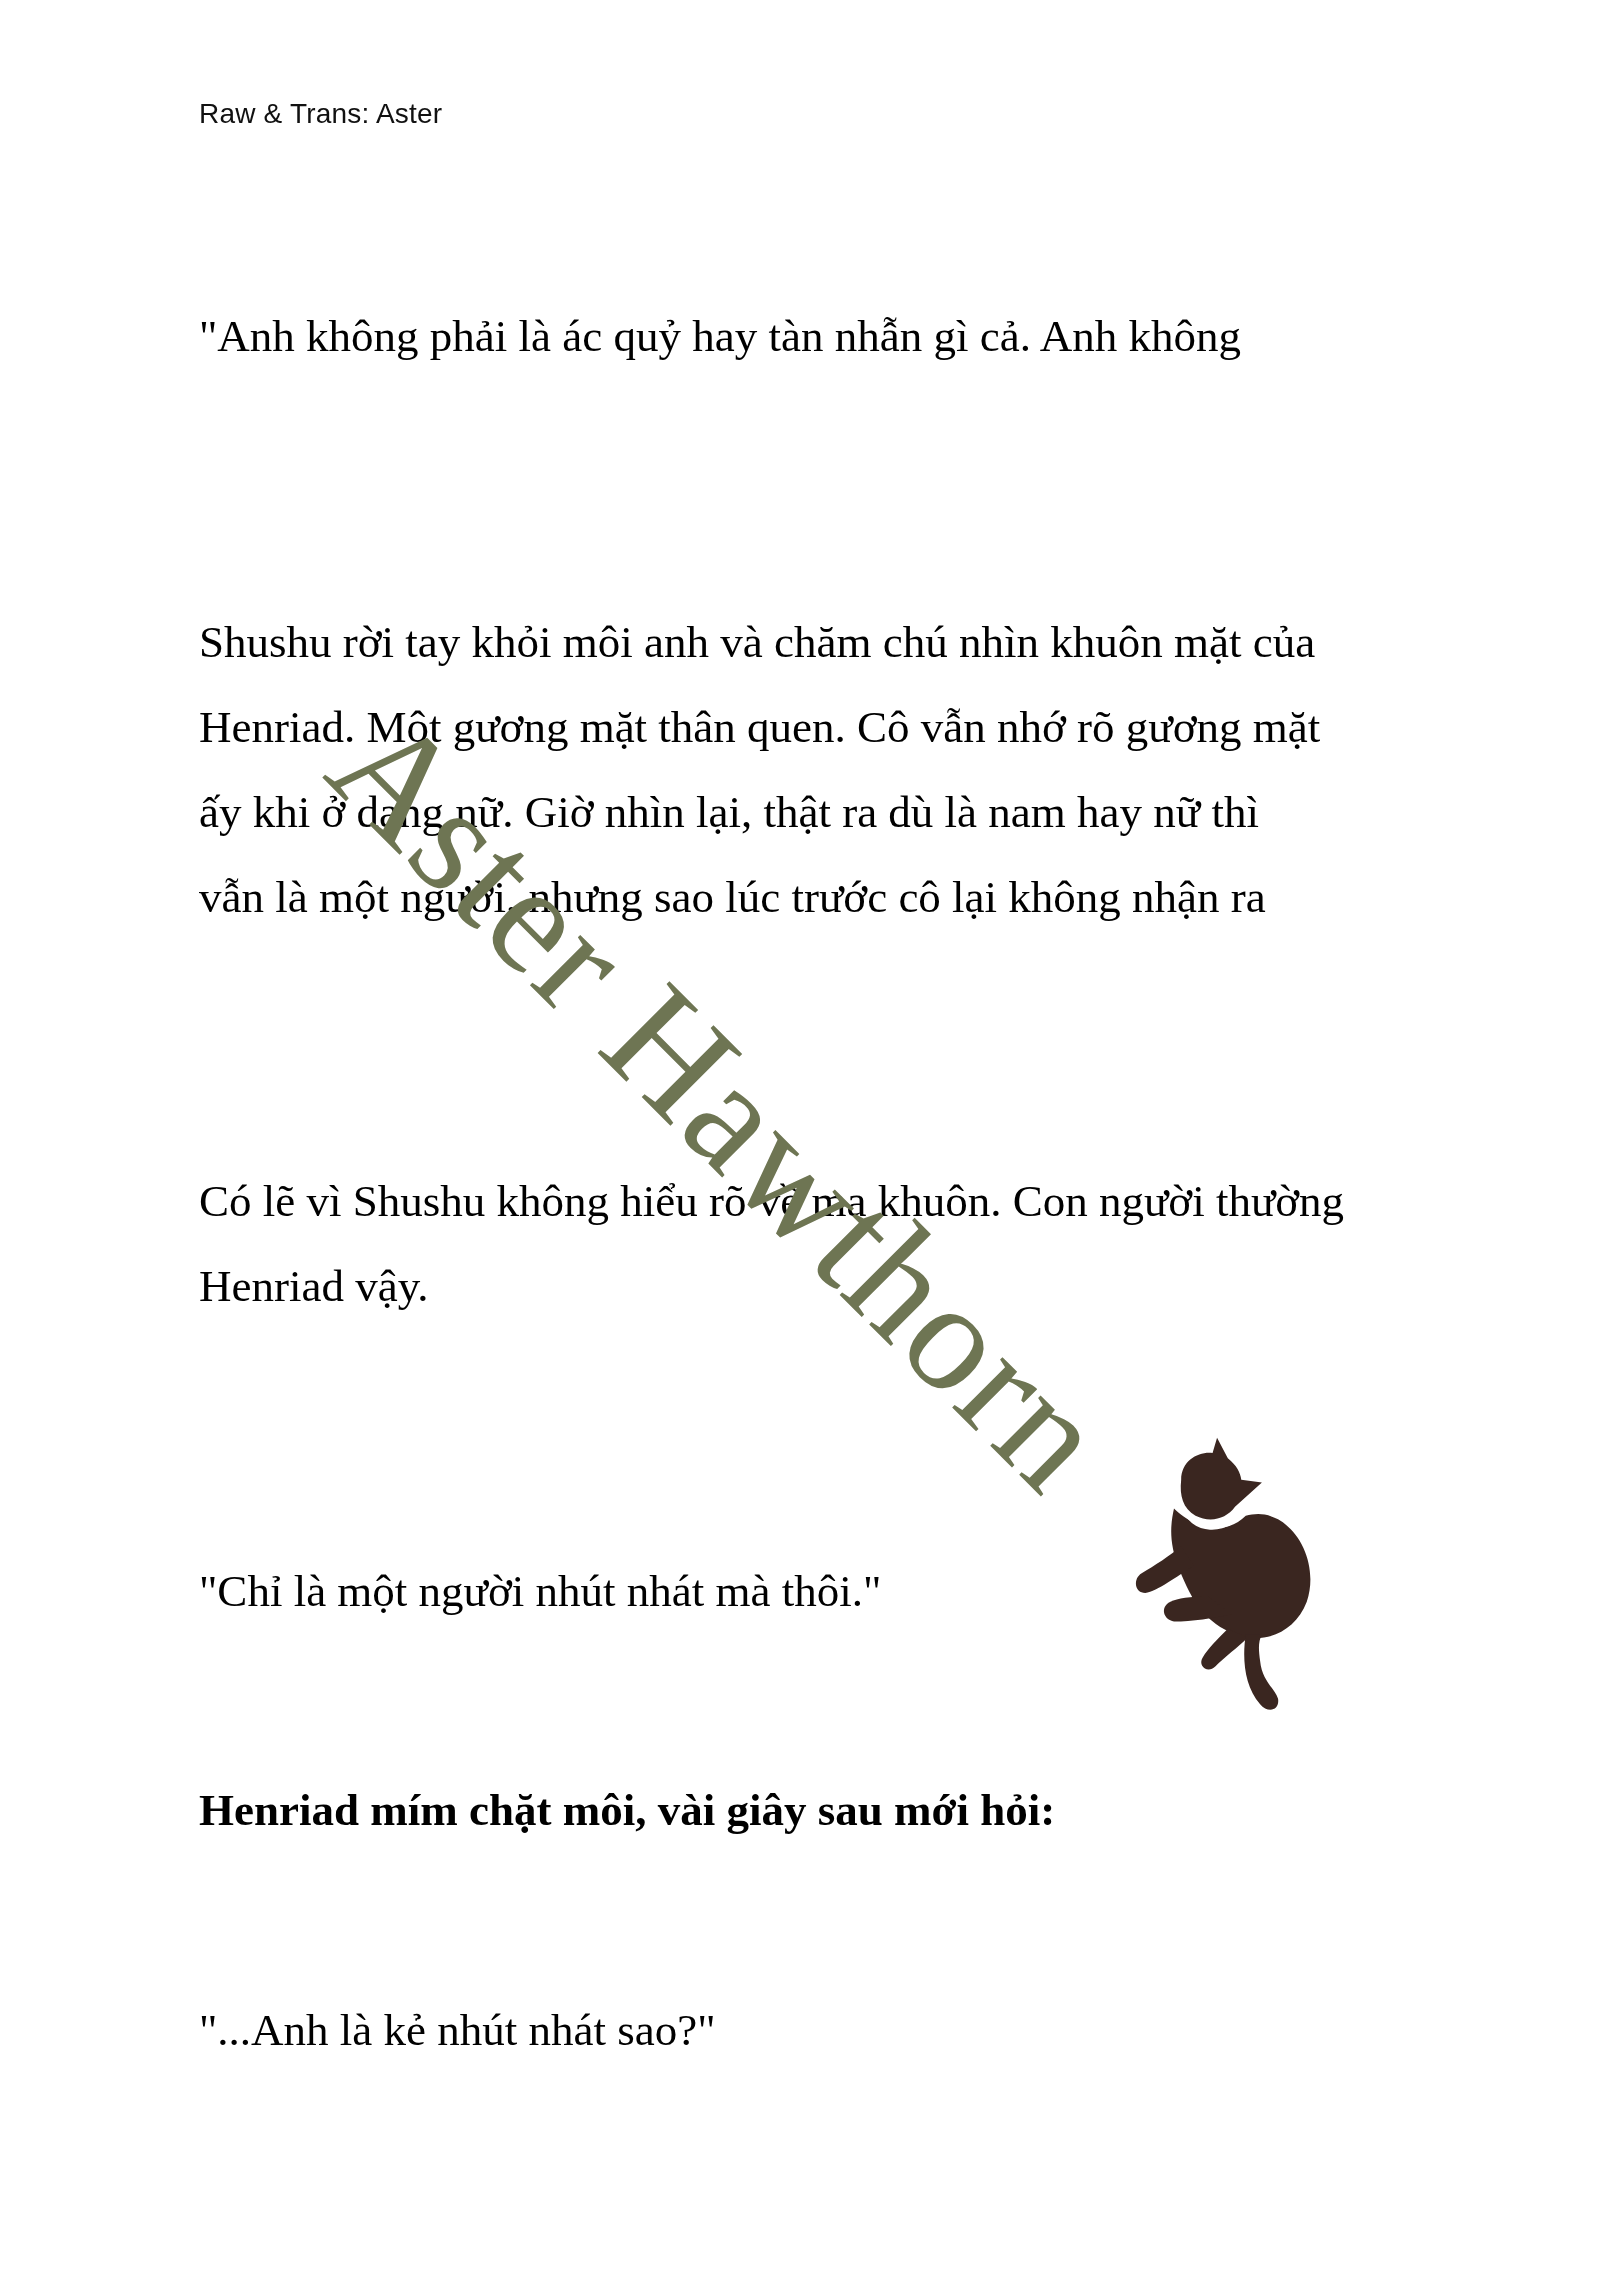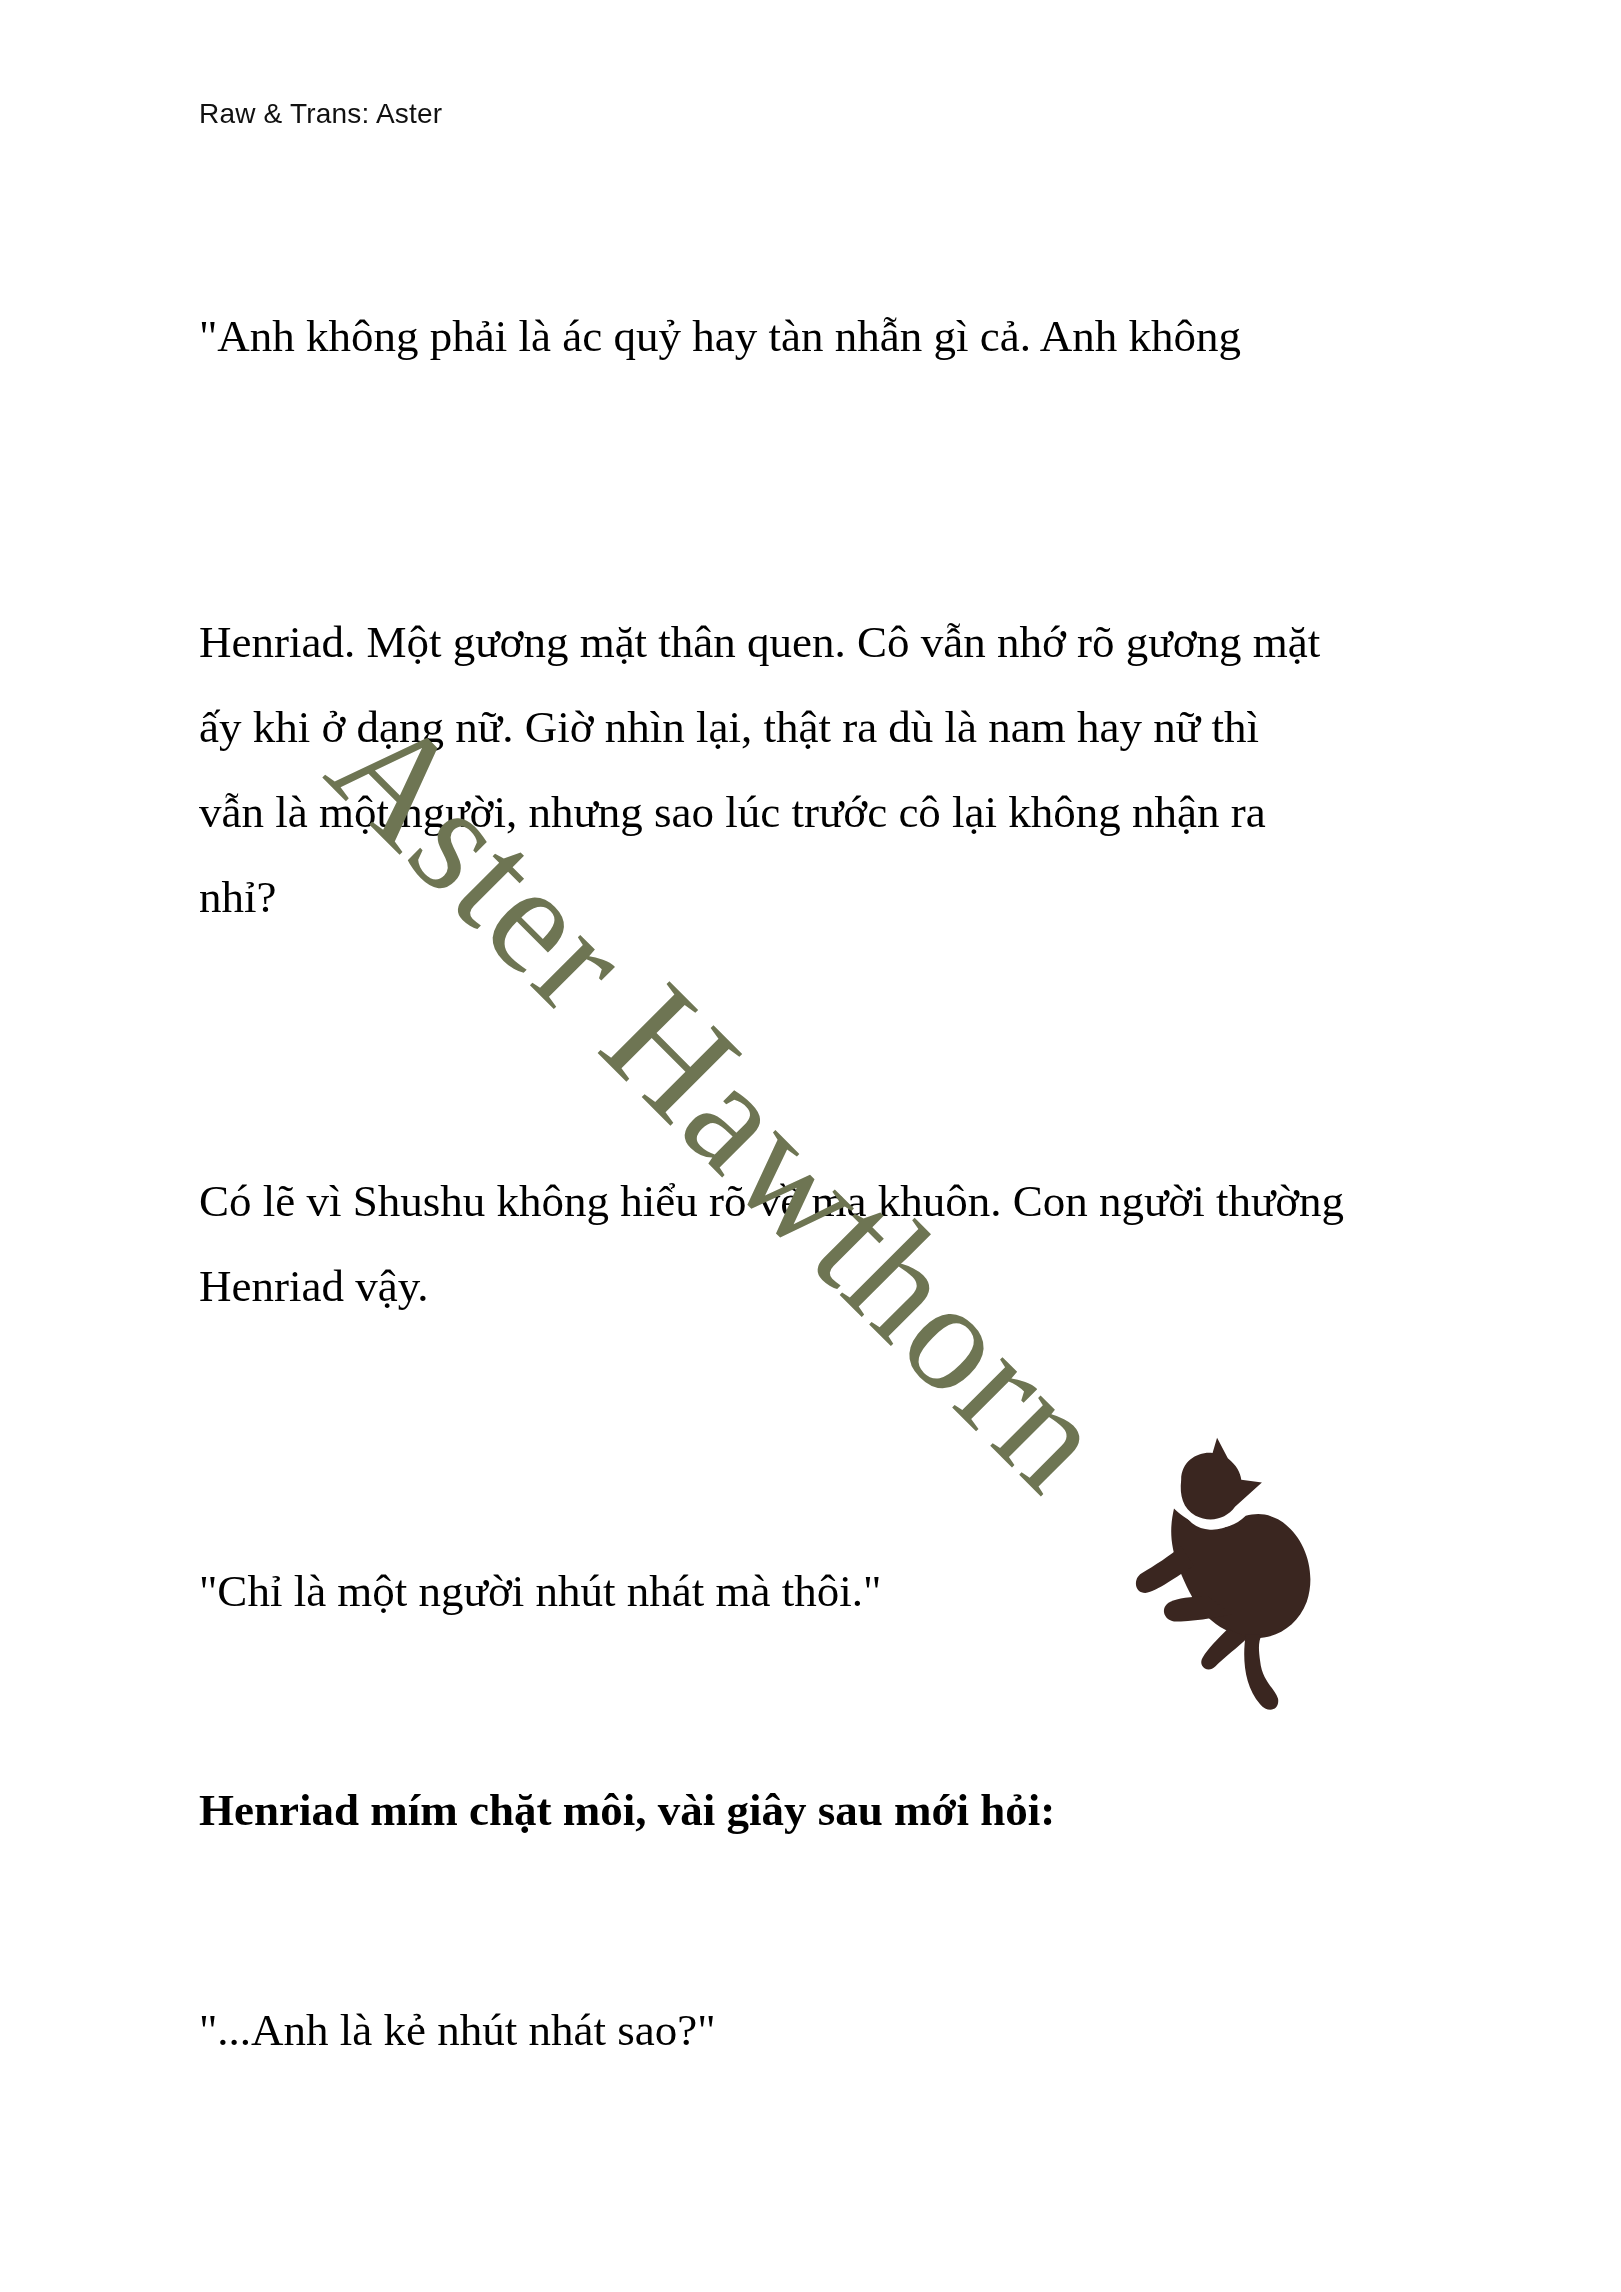--- a/index.html
+++ b/index.html
@@ -65,24 +65,24 @@
 
 <div class="page">
 
   <div class="header-credit">Raw &amp; Trans: Aster</div>
 
   <div class="para" style="top:294px;">
     <div>"Anh không phải là ác quỷ hay tàn nhẫn gì cả. Anh không</div>
   </div>
 
   <div class="para" style="top:600px;">
+    <div>Shushu rời tay khỏi môi anh và chăm chú nhìn khuôn mặt của</div>
     <div>Henriad. Một gương mặt thân quen. Cô vẫn nhớ rõ gương mặt</div>
     <div>ấy khi ở dạng nữ. Giờ nhìn lại, thật ra dù là nam hay nữ thì</div>
     <div>vẫn là một người, nhưng sao lúc trước cô lại không nhận ra</div>
-    <div>nhỉ?</div>
   </div>
 
   <div class="para" style="top:1159px;">
     <div>Có lẽ vì Shushu không hiểu rõ về ma khuôn. Con người thường</div>
     <div>Henriad vậy.</div>
   </div>
 
   <div class="para" style="top:1549px;">
     <div>"Chỉ là một người nhút nhát mà thôi."</div>
   </div>

